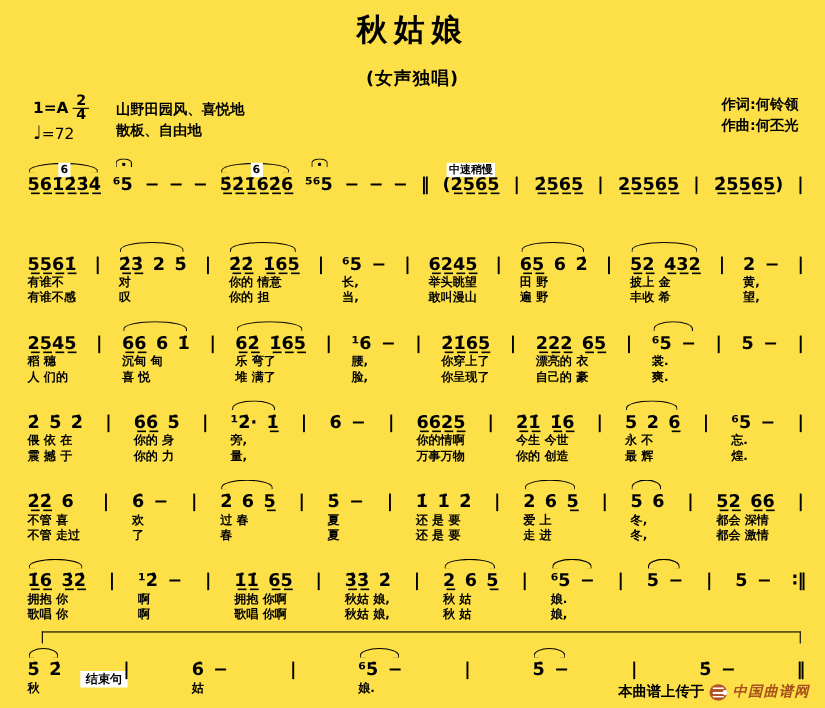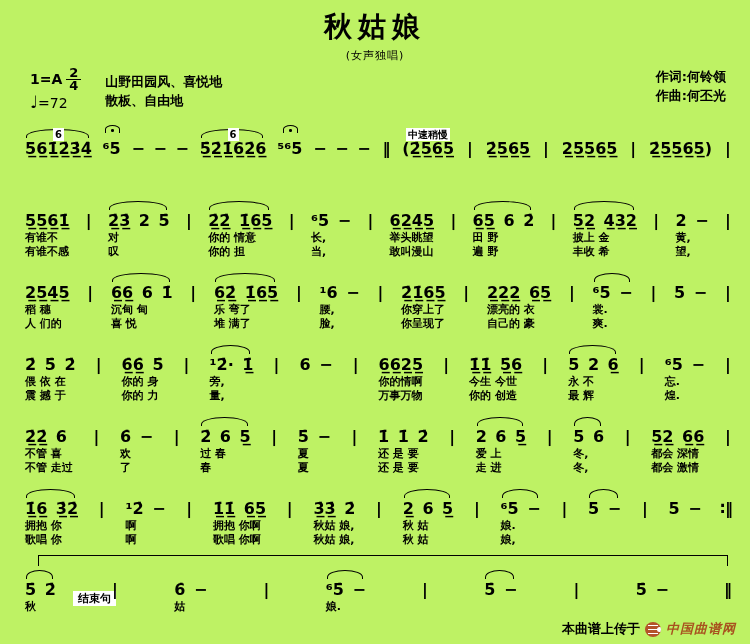--- a/index.html
+++ b/index.html
@@ -1,19 +1,19 @@
 <!DOCTYPE html>
 <html><head>
 <meta charset="utf-8">
 <style>
   html,body{margin:0;padding:0;background:#fff;}
   body{width:750px;height:644px;color:#000;font-family:"DejaVu Sans",sans-serif;overflow:hidden;}
-  .page{position:relative;width:750px;height:644px;background:#bef264;}
+  .page{position:relative;width:750px;height:644px;background:#fde047;}
   .title{ text-align:center;font-family:"DejaVu Serif",serif;font-weight:bold;font-size:28px;letter-spacing:6px;padding-top:8px;}
-  .subtitle{text-align:center;font-size:11px;font-weight:normal;margin-top:2px;letter-spacing:1px;}
+  .subtitle{text-align:center;font-size:16px;font-weight:bold;margin-top:15px;letter-spacing:1px;}
   .meta{display:flex;justify-content:space-between;align-items:flex-start;padding:4px 24px 0 30px;}
   .meta-left{display:flex;gap:24px;align-items:center;}
   .keytime{font-weight:bold;font-size:14px;line-height:17px;white-space:nowrap;}
   .ts{display:inline-flex;flex-direction:column;align-items:center;vertical-align:middle;font-size:13px;line-height:12px;margin-left:4px;}
   .ts .top{border-bottom:1.5px solid #000;padding:0 3px;}
   .tempo{font-weight:normal;font-size:14px;}
   .tempo .glyph{font-size:17px;}
   .styles{font-weight:bold;font-size:13px;line-height:19px;margin-top:3px;}
   .credits{font-weight:bold;font-size:13px;line-height:19px;text-align:left;}
   #score{padding:2px 16px 0 24px;}
@@ -441,21 +441,21 @@
             <div class="lyr">万事万物</div>
           </div>
           <div class="cell bar">
             <div class="above"></div>
             <div class="note">|</div>
             <div class="lyr"></div>
             <div class="lyr"></div>
           </div>
           <div class="cell">
             <div class="above"></div>
-            <div class="note">1̲̇1̲̇ 5̲̇6̲</div>
+            <div class="note">2̲̇1̲̇ 1̲̇6̲</div>
             <div class="lyr">今生 今世</div>
             <div class="lyr">你的 创造</div>
           </div>
           <div class="cell bar">
             <div class="above"></div>
             <div class="note">|</div>
             <div class="lyr"></div>
             <div class="lyr"></div>
           </div>
           <div class="cell">

